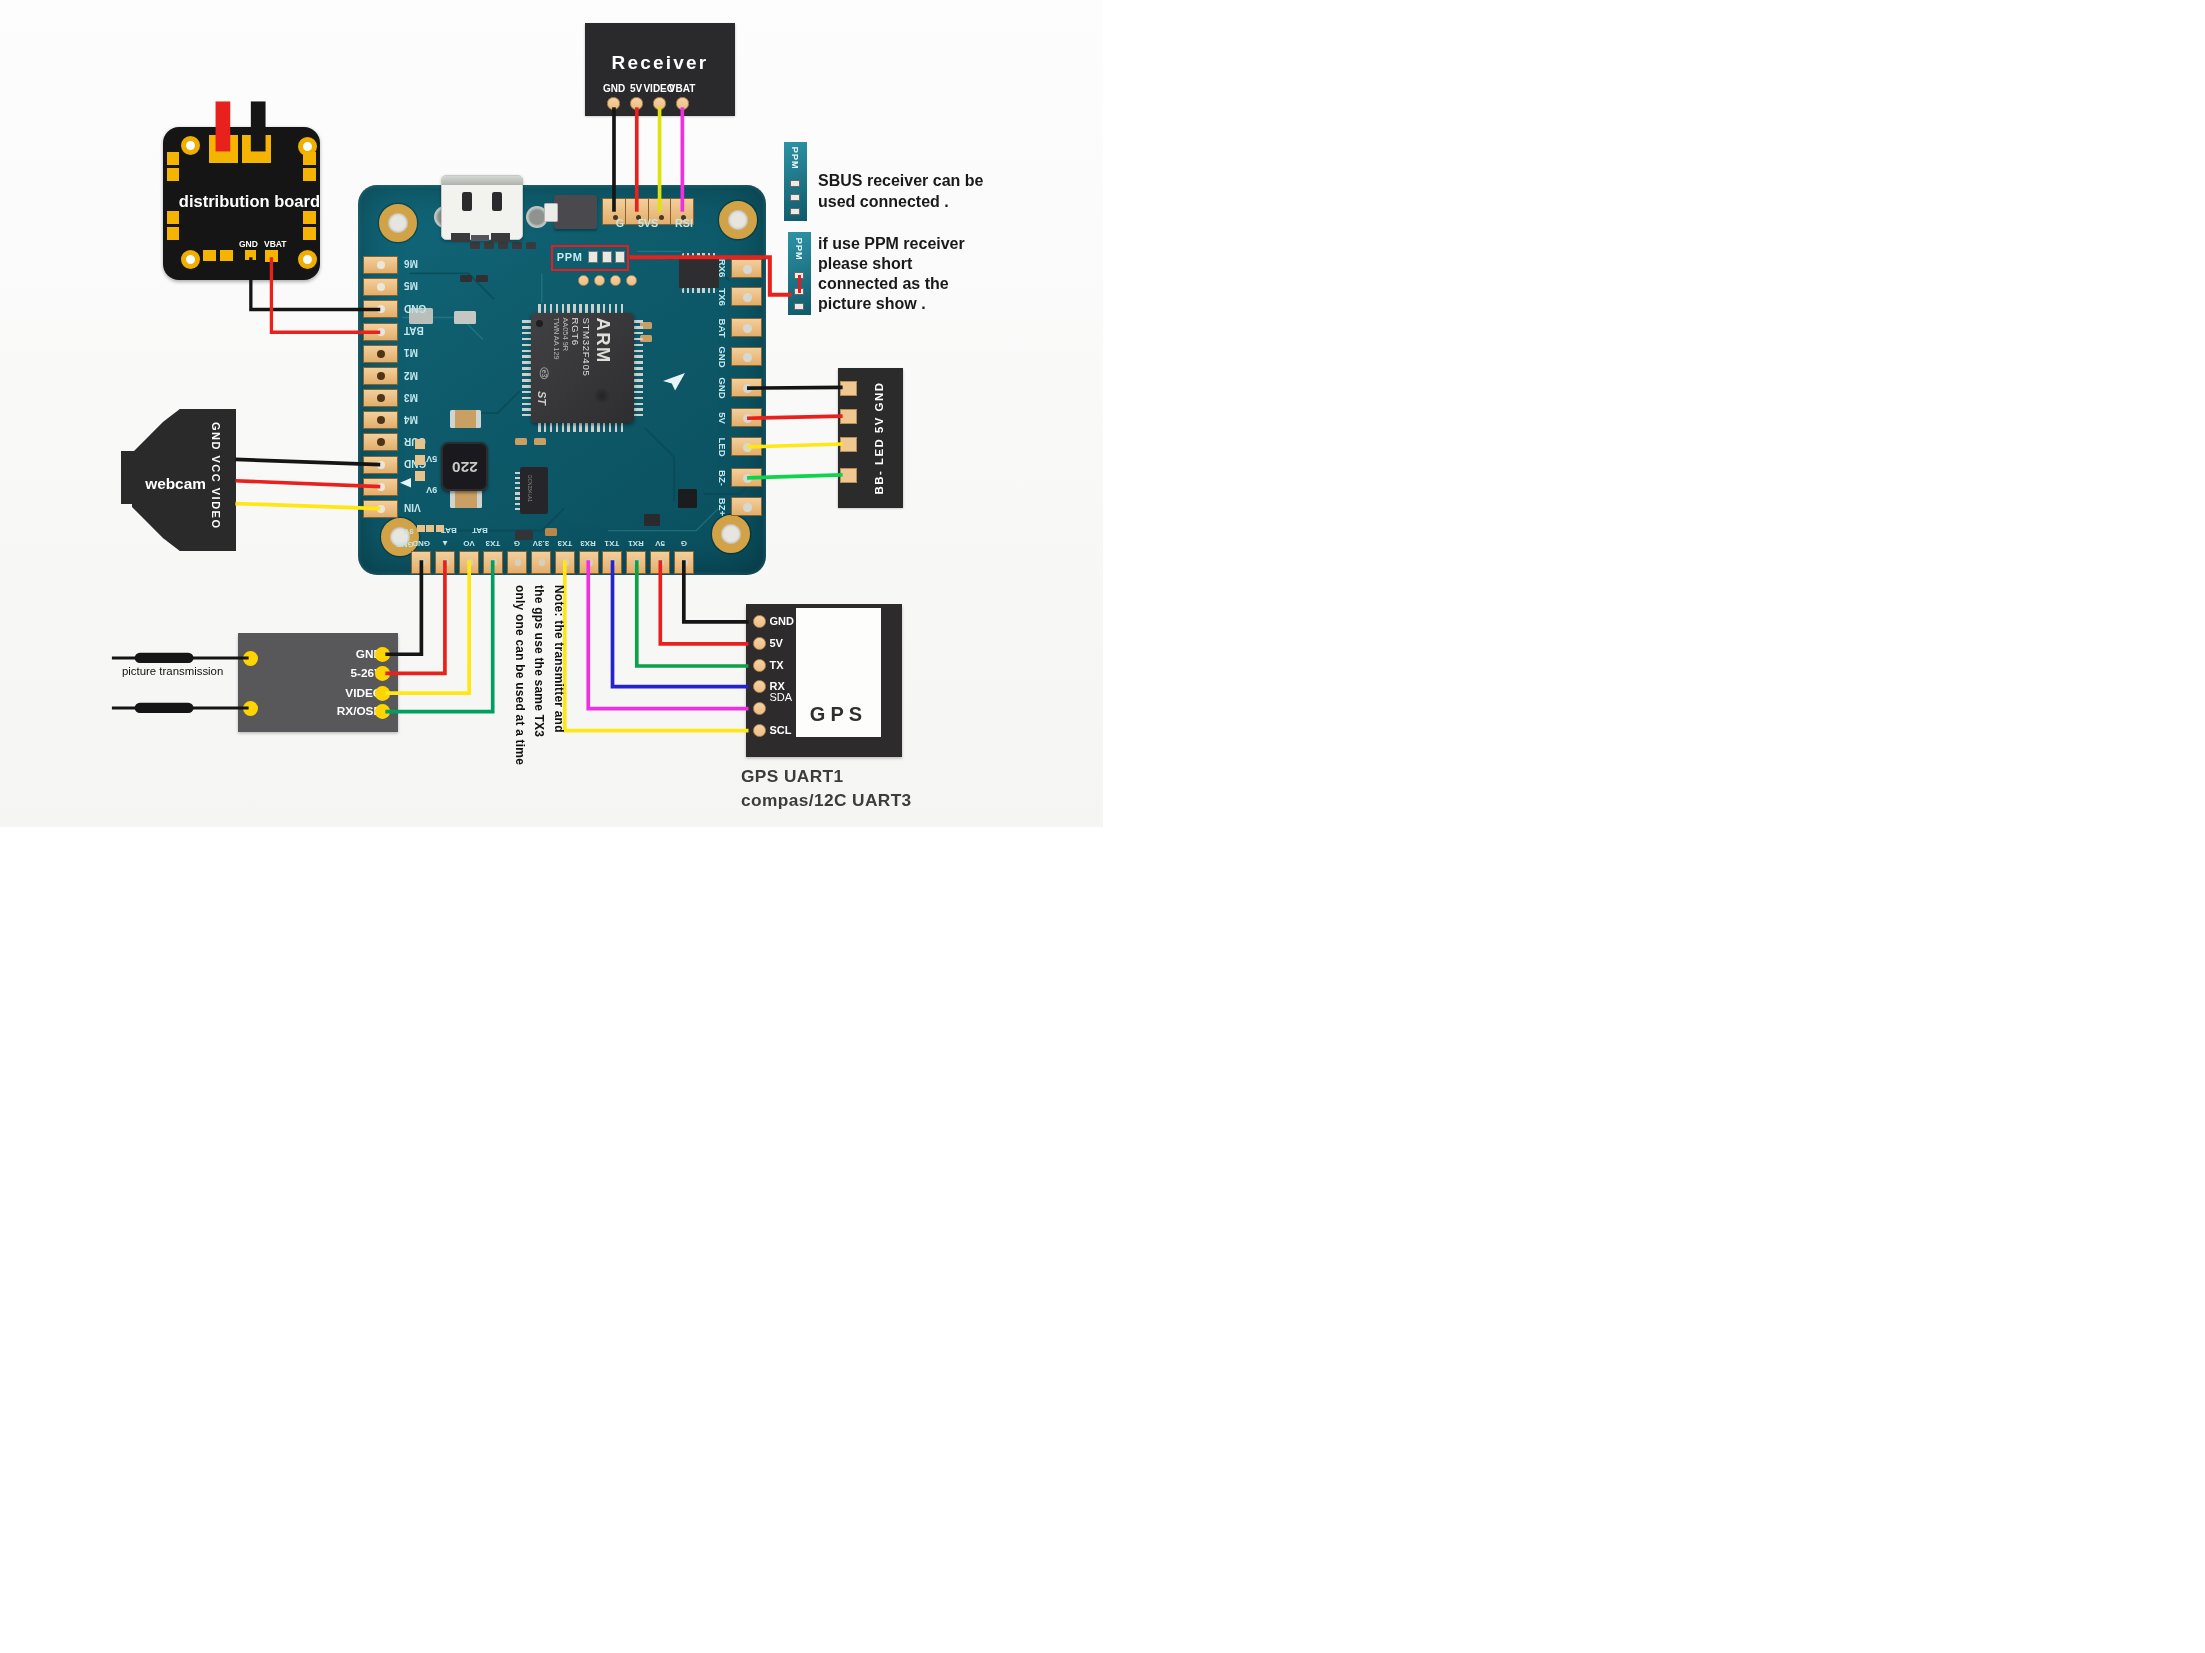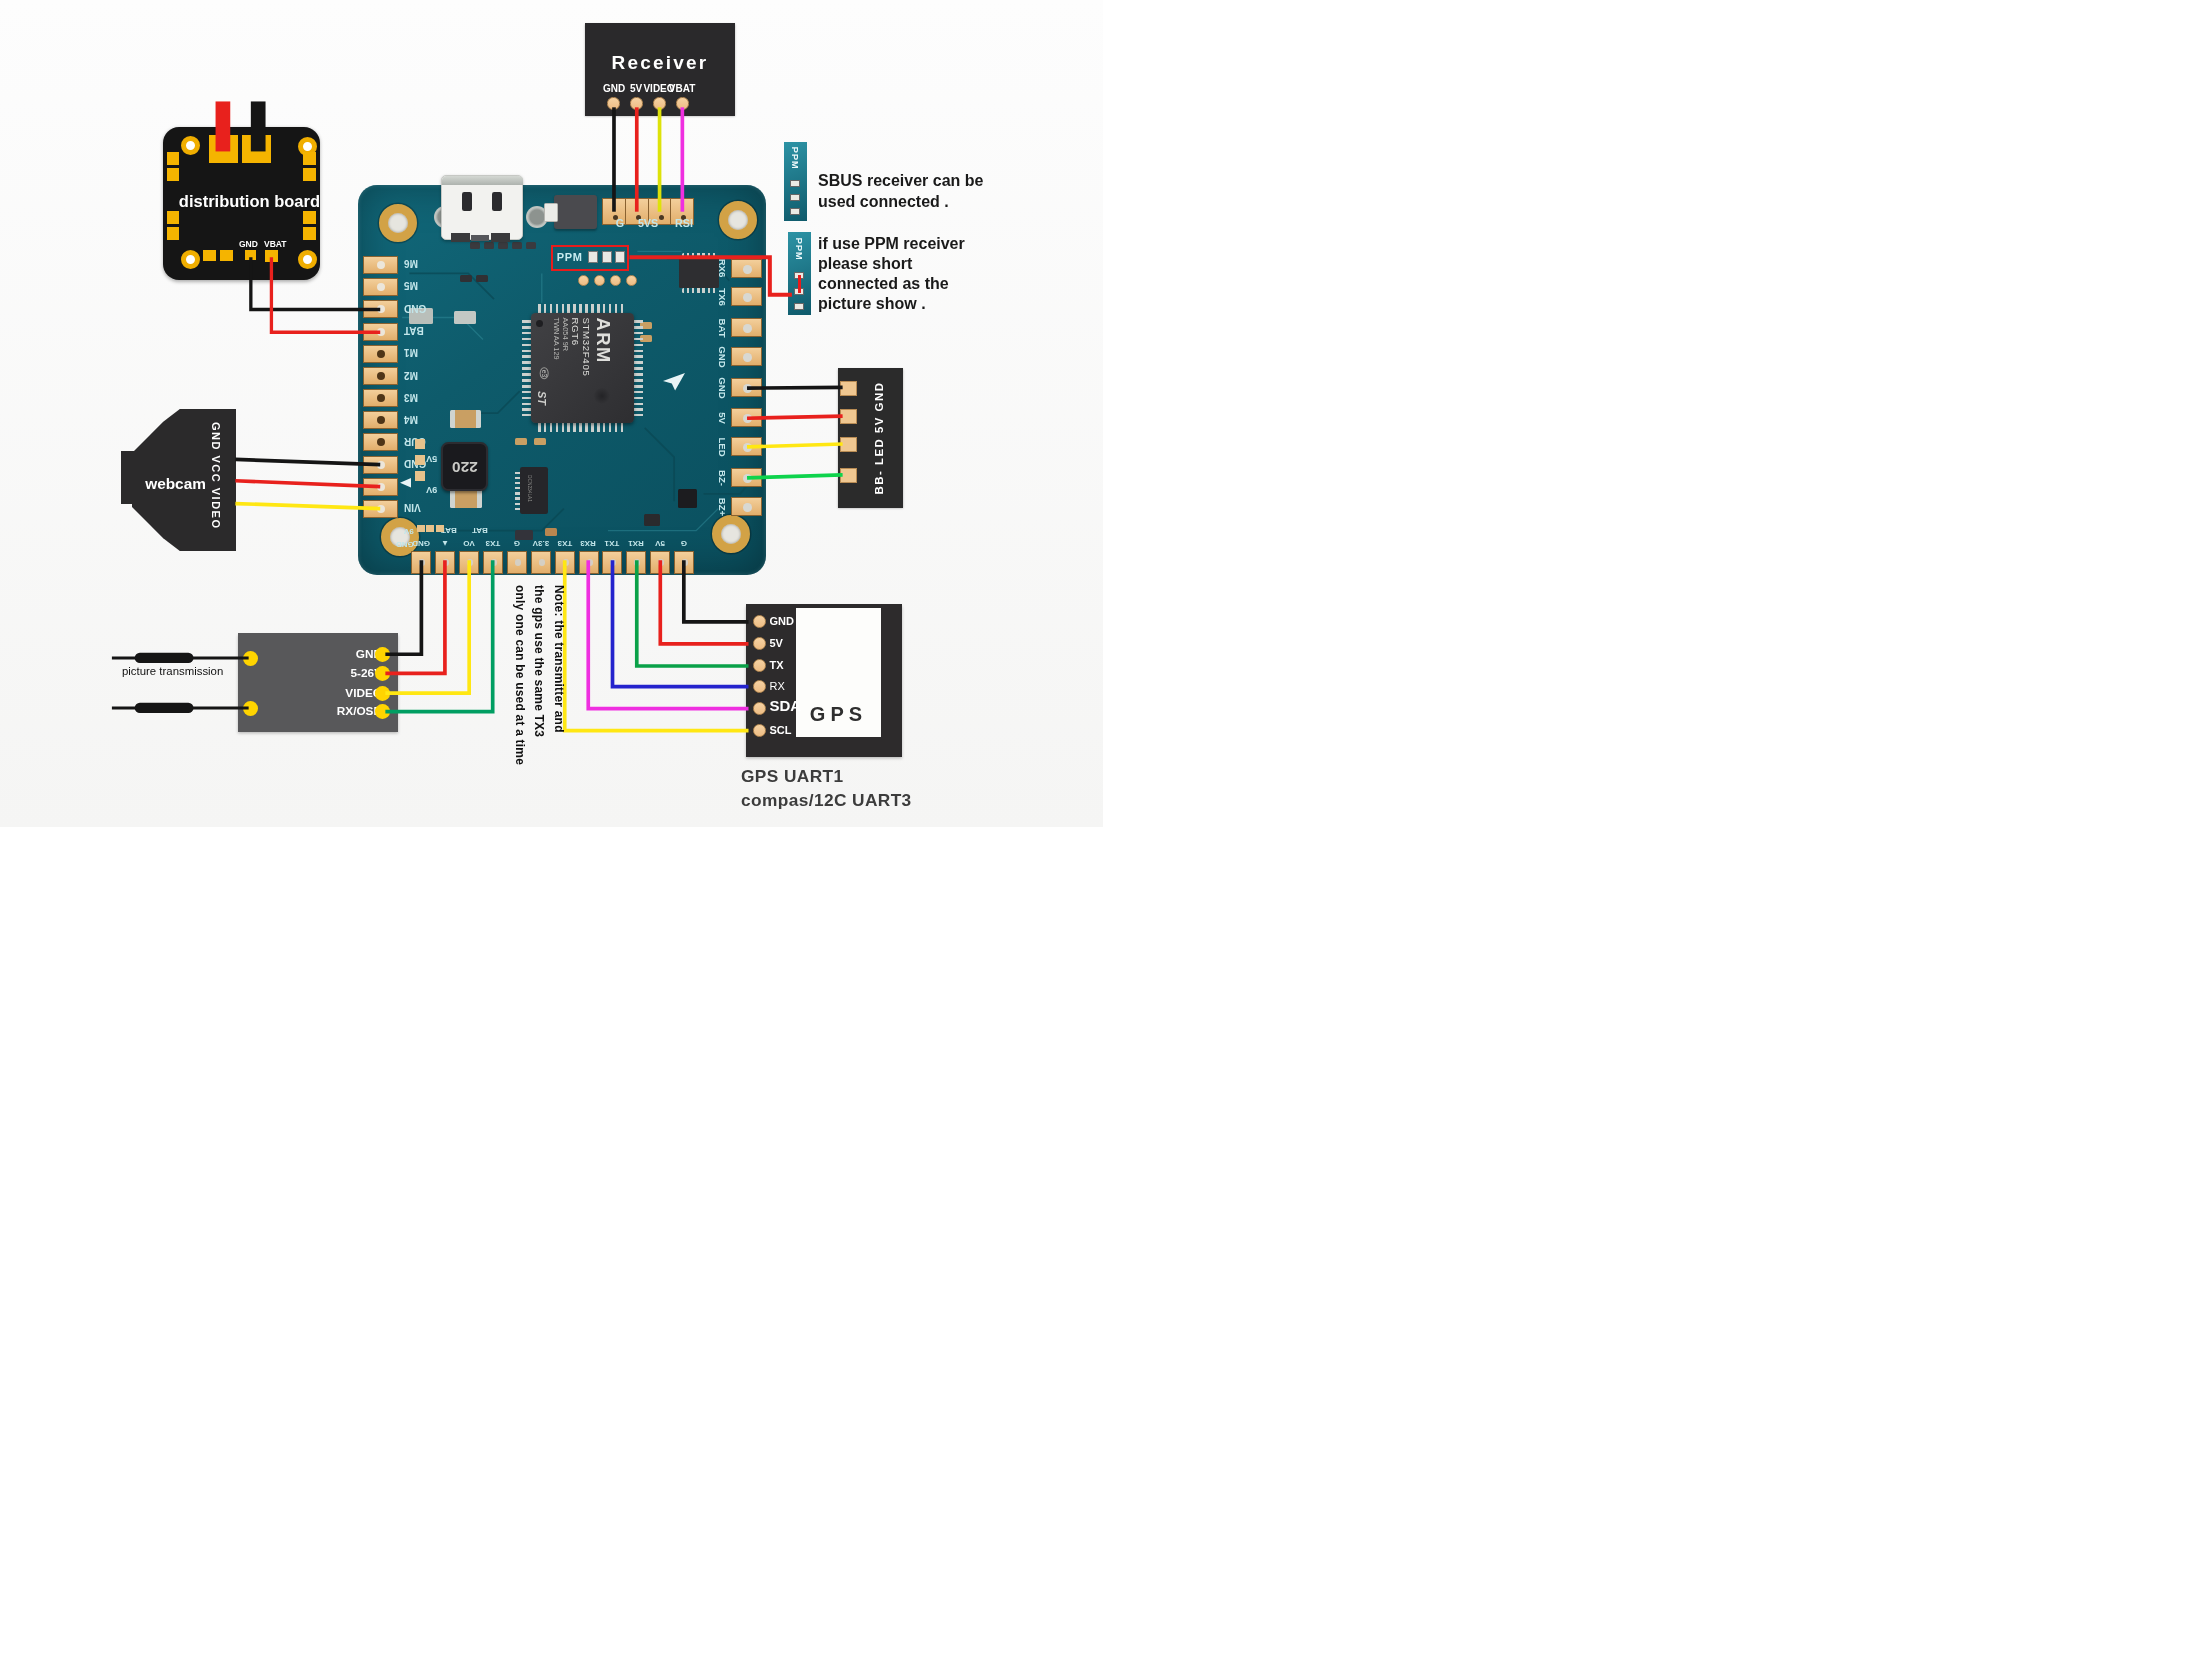--- a/index.html
+++ b/index.html
@@ -358,23 +358,23 @@
       <div class="abs" style="left:0;bottom:10.3px;width:100%;text-align:center;color:#2f2f2f;font-size:20px;font-weight:600;letter-spacing:5.1px">GPS</div>
     </div>
     <div id="gps-pins">
         <div class="padrnd" style="position: absolute; left: 6.6px; top: 11px; width: 13.2px; height: 13.2px;"></div>
         <span style="position: absolute; left: 23.5px; top: 11px; color: rgb(255, 255, 255); font-weight: bold; font-size: 11px;">GND</span>
         <div class="padrnd" style="position: absolute; left: 6.6px; top: 33px; width: 13.2px; height: 13.2px;"></div>
         <span style="position: absolute; left: 23.5px; top: 33px; color: rgb(255, 255, 255); font-weight: bold; font-size: 11px;">5V</span>
         <div class="padrnd" style="position: absolute; left: 6.6px; top: 55px; width: 13.2px; height: 13.2px;"></div>
         <span style="position: absolute; left: 23.5px; top: 55px; color: rgb(255, 255, 255); font-weight: bold; font-size: 11px;">TX</span>
         <div class="padrnd" style="position: absolute; left: 6.6px; top: 76px; width: 13.2px; height: 13.2px;"></div>
-        <span style="position: absolute; left: 23.5px; top: 76px; color: rgb(255, 255, 255); font-weight: normal; font-size: 11px;">RX</span>
+        <span style="position: absolute; left: 23.5px; top: 76px; color: rgb(255, 255, 255); font-weight: bold; font-size: 11px;">RX</span>
         <div class="padrnd" style="position: absolute; left: 6.6px; top: 98px; width: 13.2px; height: 13.2px;"></div>
-        <span style="position: absolute; left: 23.5px; top: 93px; color: rgb(255, 255, 255); font-weight: bold; font-size: 15px;">SDA</span>
+        <span style="position: absolute; left: 23.5px; top: 87px; color: rgb(255, 255, 255); font-weight: normal; font-size: 11px;">SDA</span>
         <div class="padrnd" style="position: absolute; left: 6.6px; top: 120px; width: 13.2px; height: 13.2px;"></div>
         <span style="position: absolute; left: 23.5px; top: 120px; color: rgb(255, 255, 255); font-weight: bold; font-size: 11px;">SCL</span>
       </div>
   </div>
   <div class="abs" style="left:741px;top:764px;z-index:50;color:#3c3c3c;font-weight:bold;font-size:17.3px;letter-spacing:0.4px;line-height:24px">
     <div>GPS UART1</div>
     <div>compas/12C UART3</div>
   </div>
 
   <div class="abs blackbox" style="left:838px;top:368px;width:65px;height:140px;background:#2b2b2b;z-index:20">

